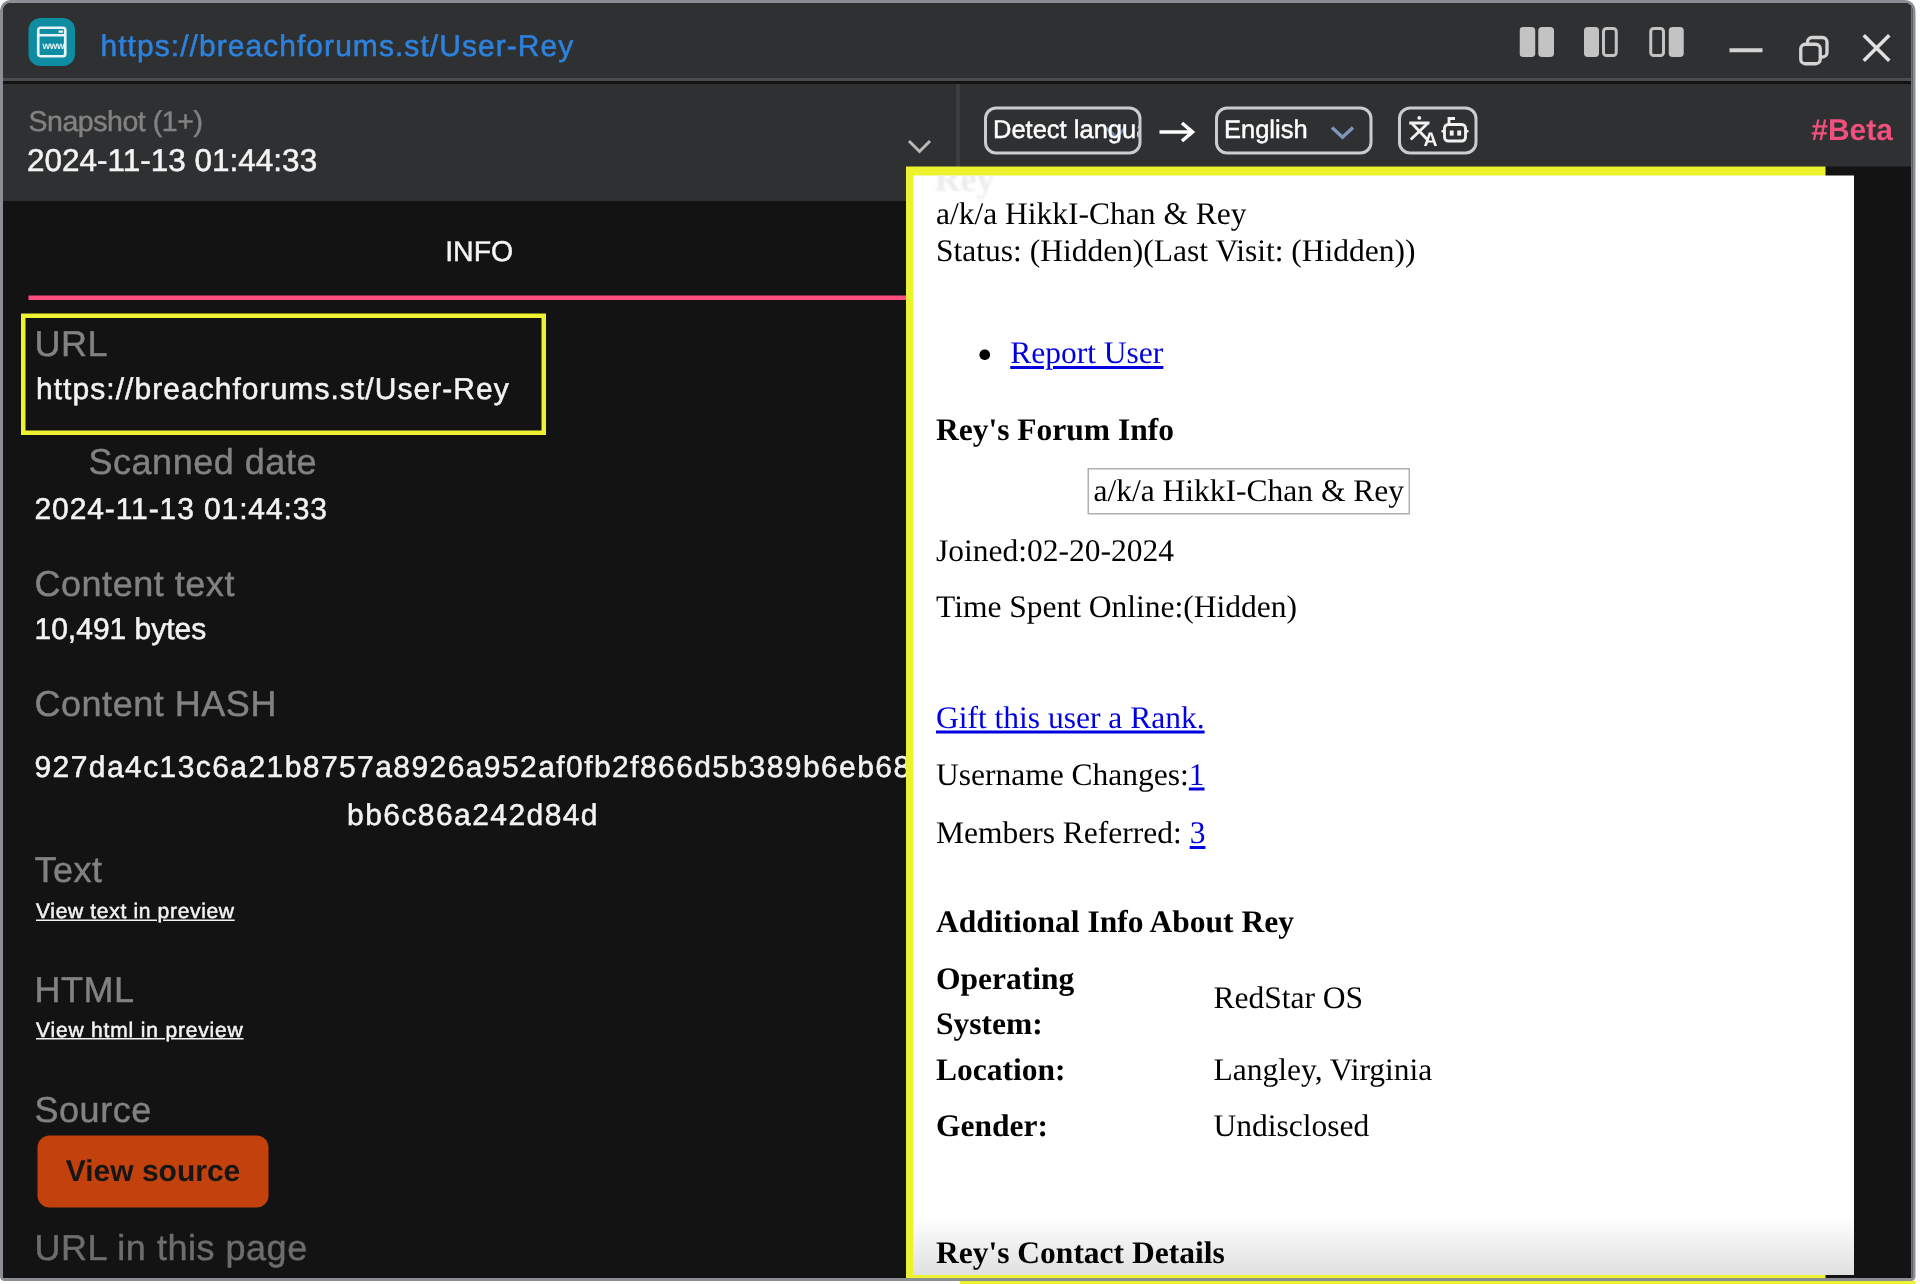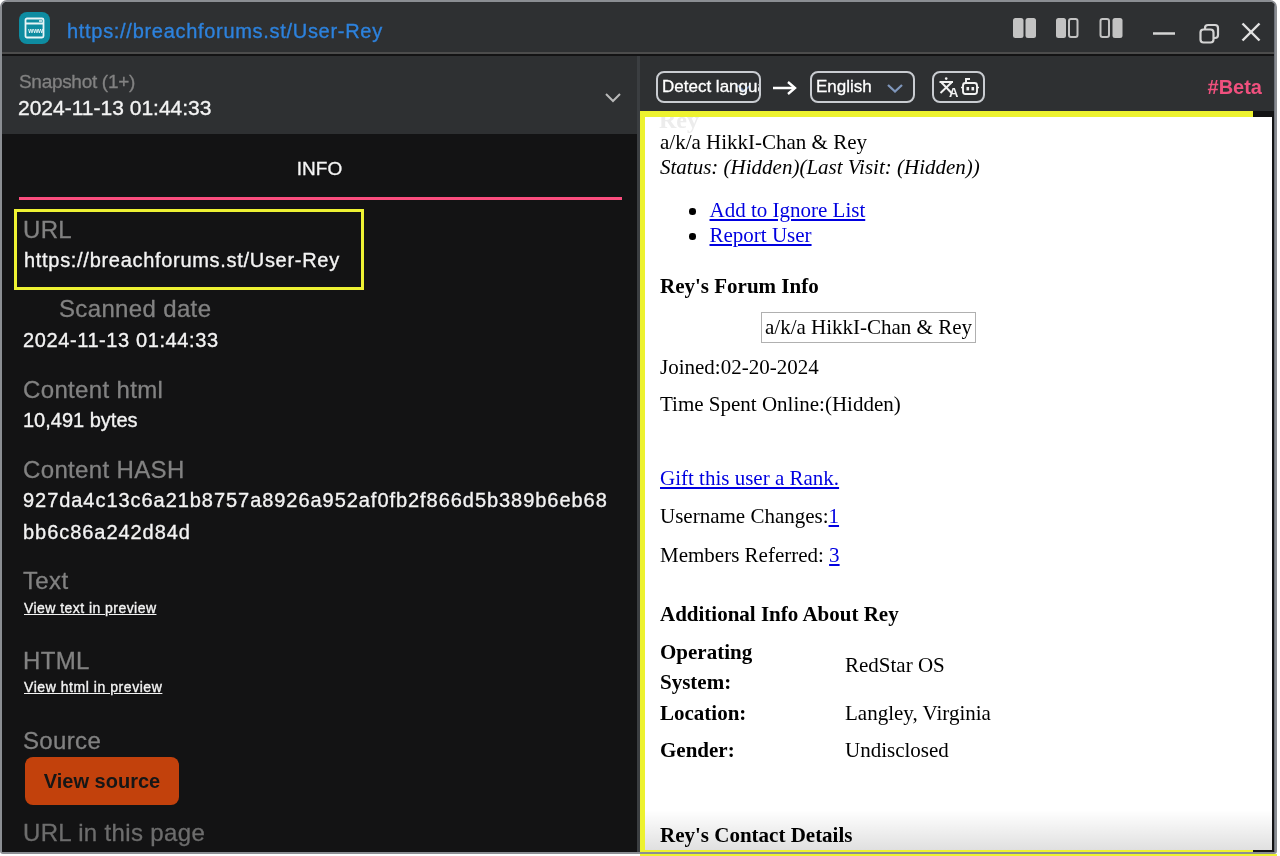--- a/index.html
+++ b/index.html
@@ -30,21 +30,21 @@
     border-radius:8px; color:#161616; font-weight:bold; font-size:20px;
     text-align:center; line-height:48px; }
   
   #divider { left:635px; top:54px; width:3px; height:798px; background:#3b3e41; }
   
   #toolbar { left:638px; top:54px; width:635px; height:55px; background:#2e3032; }
   .tbtn { position:absolute; top:15px; height:32px; border:2px solid #c9ccd1;
     border-radius:8px; color:#fff; font-size:17px; line-height:28px; -webkit-text-stroke:0.3px #fff;
     overflow:hidden; white-space:nowrap; }
   
-  #contentwrap { left:638px; top:109px; width:613px; height:743px; background:#edf22f; }
+  #contentwrap { left:602px; top:109px; width:613px; height:743px; background:#edf22f; }
   #white { position:absolute; left:5px; top:6px; width:627px; height:733px;
     background:#fff; overflow:hidden; font-family:"Liberation Serif", serif;
     font-size:21px; color:#000; }
   .cl { position:absolute; left:15px; line-height:25px; white-space:nowrap; }
   .cl b { font-weight:bold; }
   .blt { display:inline-block; width:6.5px; height:6.5px; border-radius:50%; background:#000; margin-right:14px; vertical-align:2.5px; }
   #white a { color:#0000e0; text-decoration:underline; }
   #botshadow { position:absolute; left:0; bottom:0; width:627px; height:40px;
     background:linear-gradient(to bottom, rgba(0,0,0,0), rgba(0,0,0,0.12)); }
 </style>
@@ -88,24 +88,24 @@
     <svg class="abs" style="left:602px; top:36px;" width="18" height="12" viewBox="0 0 18 12">
       <polyline points="2,2 9,9 16,2" fill="none" stroke="#b9b9b9" stroke-width="2"></polyline>
     </svg>
     <div id="info" class="abs">INFO</div>
     <div id="pinkline" class="abs"></div>
     <div id="ybox" class="abs"></div>
     <div class="abs glabel" style="left:21px; top:163px;">URL</div>
     <div class="abs gvalue" style="left:22px; top:192px; letter-spacing:0.7px;">https://breachforums.st/User-Rey</div>
     <div class="abs glabel" style="left:21px; top:242px;margin-left:36px;">Scanned date</div>
     <div class="abs gvalue" style="left:21px; top:272px; letter-spacing:0.6px;">2024-11-13 01:44:33</div>
-    <div class="abs glabel" style="left:21px; top:323px;">Content html</div>
+    <div class="abs glabel" style="left:21px; top:323px;">Content text</div>
     <div class="abs gvalue" style="left:21px; top:352px;">10,491 bytes</div>
     <div class="abs glabel" style="left:21px; top:403px;">Content HASH</div>
-    <div class="abs gvalue" style="left:21px; top:428px; line-height:32px; letter-spacing:0.95px;">927da4c13c6a21b8757a8926a952af0fb2f866d5b389b6eb68<br>bb6c86a242d84d</div>
+    <div class="abs gvalue" style="left:21px; top:440px; line-height:32px; letter-spacing:0.95px;text-align:center;">927da4c13c6a21b8757a8926a952af0fb2f866d5b389b6eb68<br>bb6c86a242d84d</div>
     <div class="abs glabel" style="left:21px; top:514px;">Text</div>
     <div class="abs" style="left:22px; top:543px;"><a class="wlink" style="letter-spacing:0.45px;">View text in preview</a></div>
     <div class="abs glabel" style="left:21px; top:594px;">HTML</div>
     <div class="abs" style="left:22px; top:622px;"><a class="wlink" style="letter-spacing:0.55px;">View html in preview</a></div>
     <div class="abs glabel" style="left:21px; top:674px;">Source</div>
     <div id="viewsource" class="abs">View source</div>
     <div class="abs glabel" style="left:21px; top:766px; color:#6d6d6d;">URL in this page</div>
   </div>
 
   <div id="divider" class="abs"></div>
@@ -137,22 +137,21 @@
       <line x1="23" y1="10.5" x2="25" y2="10.5" stroke="#f2f2f2" stroke-width="1.6"></line>
       <line x1="39" y1="10.5" x2="41" y2="10.5" stroke="#f2f2f2" stroke-width="1.6"></line>
     </svg>
     <div class="abs" style="right:13px; top:19px; color:#f0507e; font-weight:bold; font-size:20px; line-height:24px;">#Beta</div>
   </div>
 
   <div id="contentwrap" class="abs">
     <div id="white">
       <div class="cl" style="top:-9px; left:14px; color:#ececec; font-size:24px; line-height:24px; font-weight:bold; filter:blur(0.6px);">Rey</div>
       <div class="cl" style="top:13px;">a/k/a HikkI-Chan &amp; Rey</div>
-      <div class="cl" style="top:38px;font-style:italic;">Status: (Hidden)(Last Visit: (Hidden))</div>
-      <div class="cl" style="top:81px; left:44px;"><span class="blt"></span><a>Add to Ignore List</a></div>
+      <div class="cl" style="top:38px;">Status: (Hidden)(Last Visit: (Hidden))</div>
       <div class="cl" style="top:106px; left:44px;"><span class="blt"></span><a>Report User</a></div>
       <div class="cl" style="top:157px;"><b>Rey's Forum Info</b></div>
       <div class="cl" style="top:195px; left:116px; border:1px solid #b0b0b0; padding:0 3px; line-height:29px;">a/k/a HikkI-Chan &amp; Rey</div>
       <div class="cl" style="top:238px;">Joined:02-20-2024</div>
       <div class="cl" style="top:275px;">Time Spent Online:(Hidden)</div>
       <div class="cl" style="top:349px;"><a>Gift this user a Rank.</a></div>
       <div class="cl" style="top:387px;text-align:center;">Username Changes:<a>1</a></div>
       <div class="cl" style="top:426px;">Members Referred: <a>3</a></div>
       <div class="cl" style="top:485px;"><b>Additional Info About Rey</b></div>
       <div class="cl" style="top:520px; width:145px; white-space:normal; line-height:30px;"><b>Operating System:</b></div>

